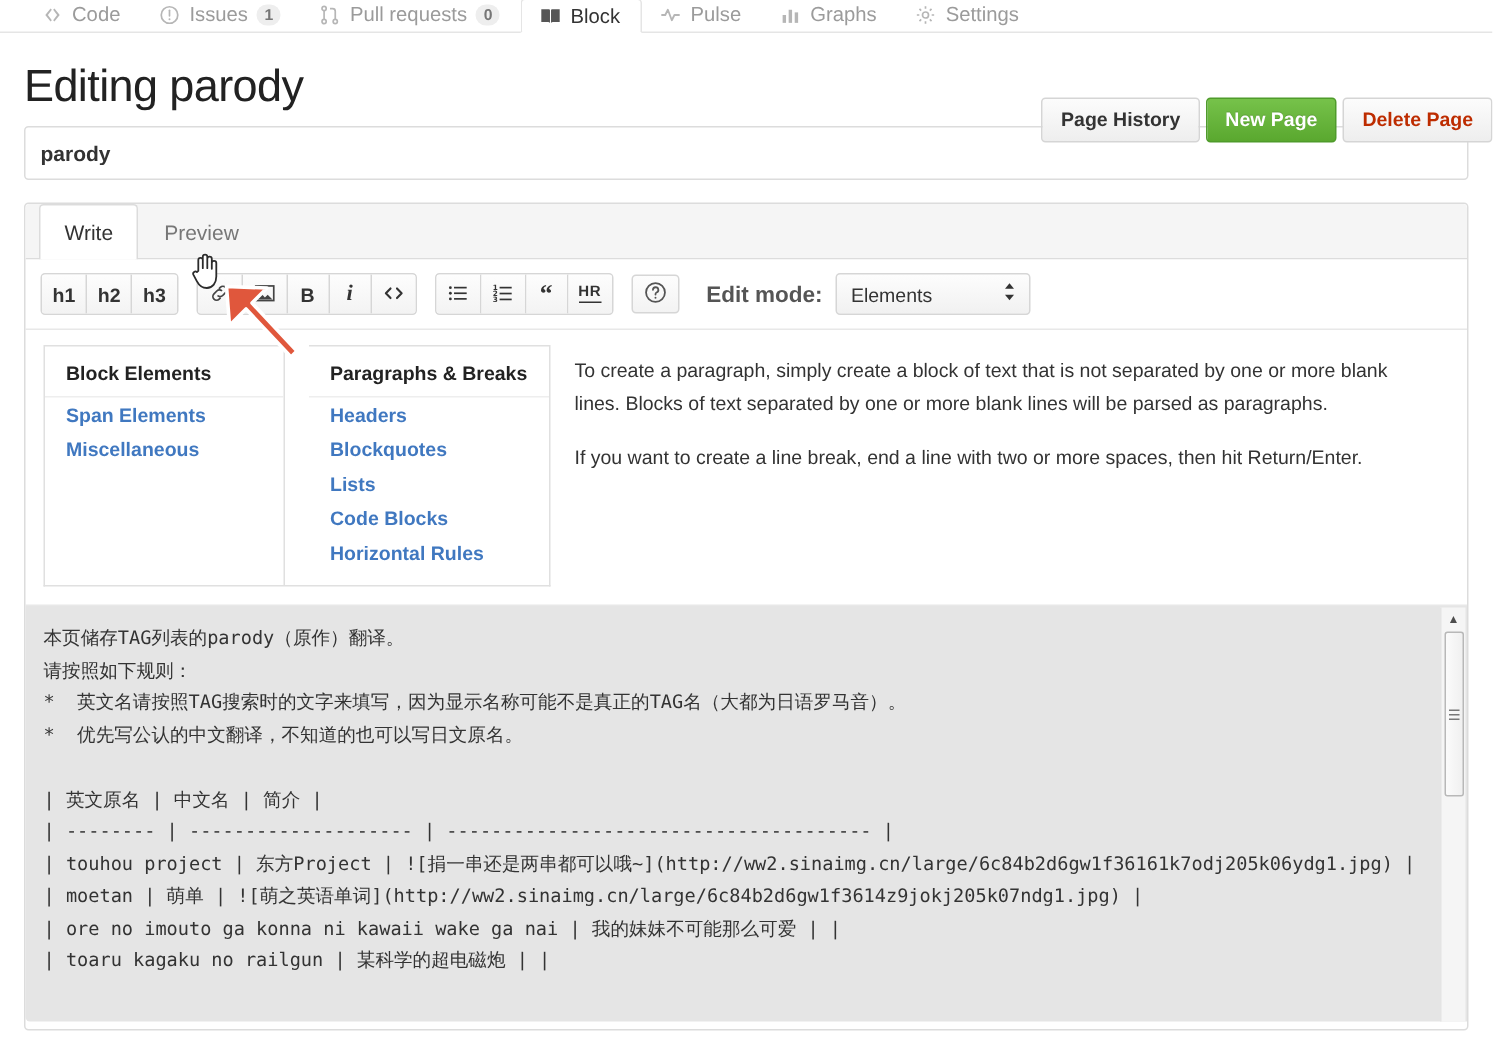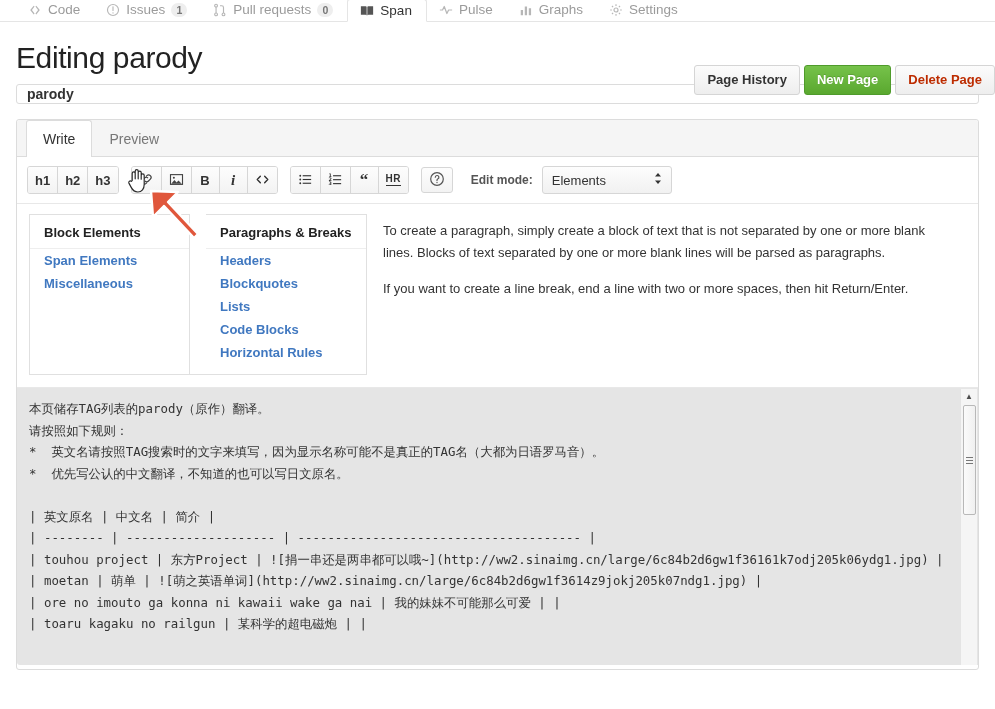--- a/index.html
+++ b/index.html
@@ -96,21 +96,21 @@
     color: #fff;
     text-shadow: 0 -1px 0 rgba(0,0,0,.15);
     text-align: center;
   }
   .btn-danger { color: #bd2c00; }
 
   
   .title-field-wrap { padding: 6px 16px 0 16px; }
   .title-field {
     width: 100%;
-    height: 20px;
+    height: 36px;
     padding: 6px 10px;
     font-size: 14px;
     font-weight: bold;
     color: #333;
     border: 1px solid #dcdcdc;
     border-radius: 3px;
     background: #fff;
     outline: none;
     font-family: "Liberation Sans", sans-serif;
   }
@@ -191,21 +191,21 @@
     border-radius: 3px;
     background: linear-gradient(#fdfdfd, #f3f3f3);
   }
   .editmode {
     display: flex;
     align-items: center;
     gap: 9px;
     margin-left: 18px;
   }
   .editmode-label {
-    font-size: 12px;
+    font-size: 15px;
     font-weight: bold;
     color: #555;
   }
   .select {
     position: relative;
     width: 130px;
     height: 28px;
     border: 1px solid #d6d6d6;
     border-radius: 3px;
     background: linear-gradient(#fdfdfd, #f1f1f1);
@@ -360,21 +360,21 @@
     <span>Pull requests</span>
     <span class="counter">0</span>
   </div>
 
   <div class="repo-nav-item active">
     <span class="ico">
       <svg width="14" height="14" viewBox="0 0 16 16" fill="#555">
           <path d="M1 2.5h5.6c.6 0 1 .4 1 1V13c-.3-.5-.8-.8-1.4-.8H1V2.5zm14 0H9.4c-.6 0-1 .4-1 1V13c.3-.5.8-.8 1.4-.8H15V2.5z"></path>
         </svg>
     </span>
-    <span>Span</span>
+    <span>Block</span>
   </div>
 
   <div class="repo-nav-item">
     <span class="ico">
       <svg width="14" height="14" viewBox="0 0 16 16" fill="none" stroke="#9b9b9b" stroke-width="1.4" stroke-linejoin="round">
           <path d="M1 8h3l2-4 3 8 2-4h4"></path>
         </svg>
     </span>
     <span>Pulse</span>
   </div>

